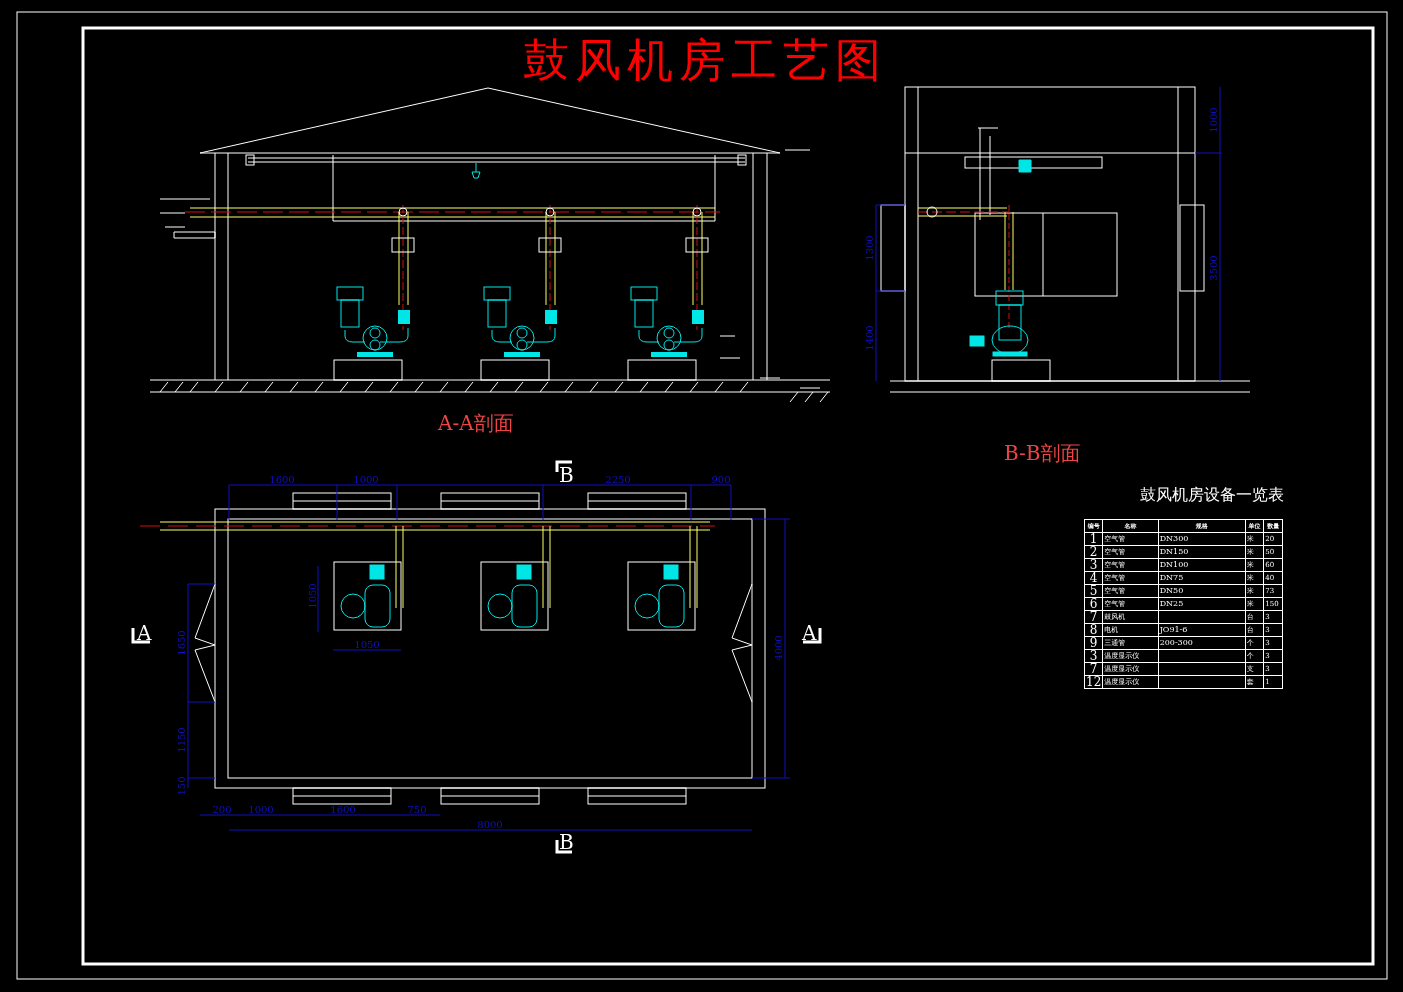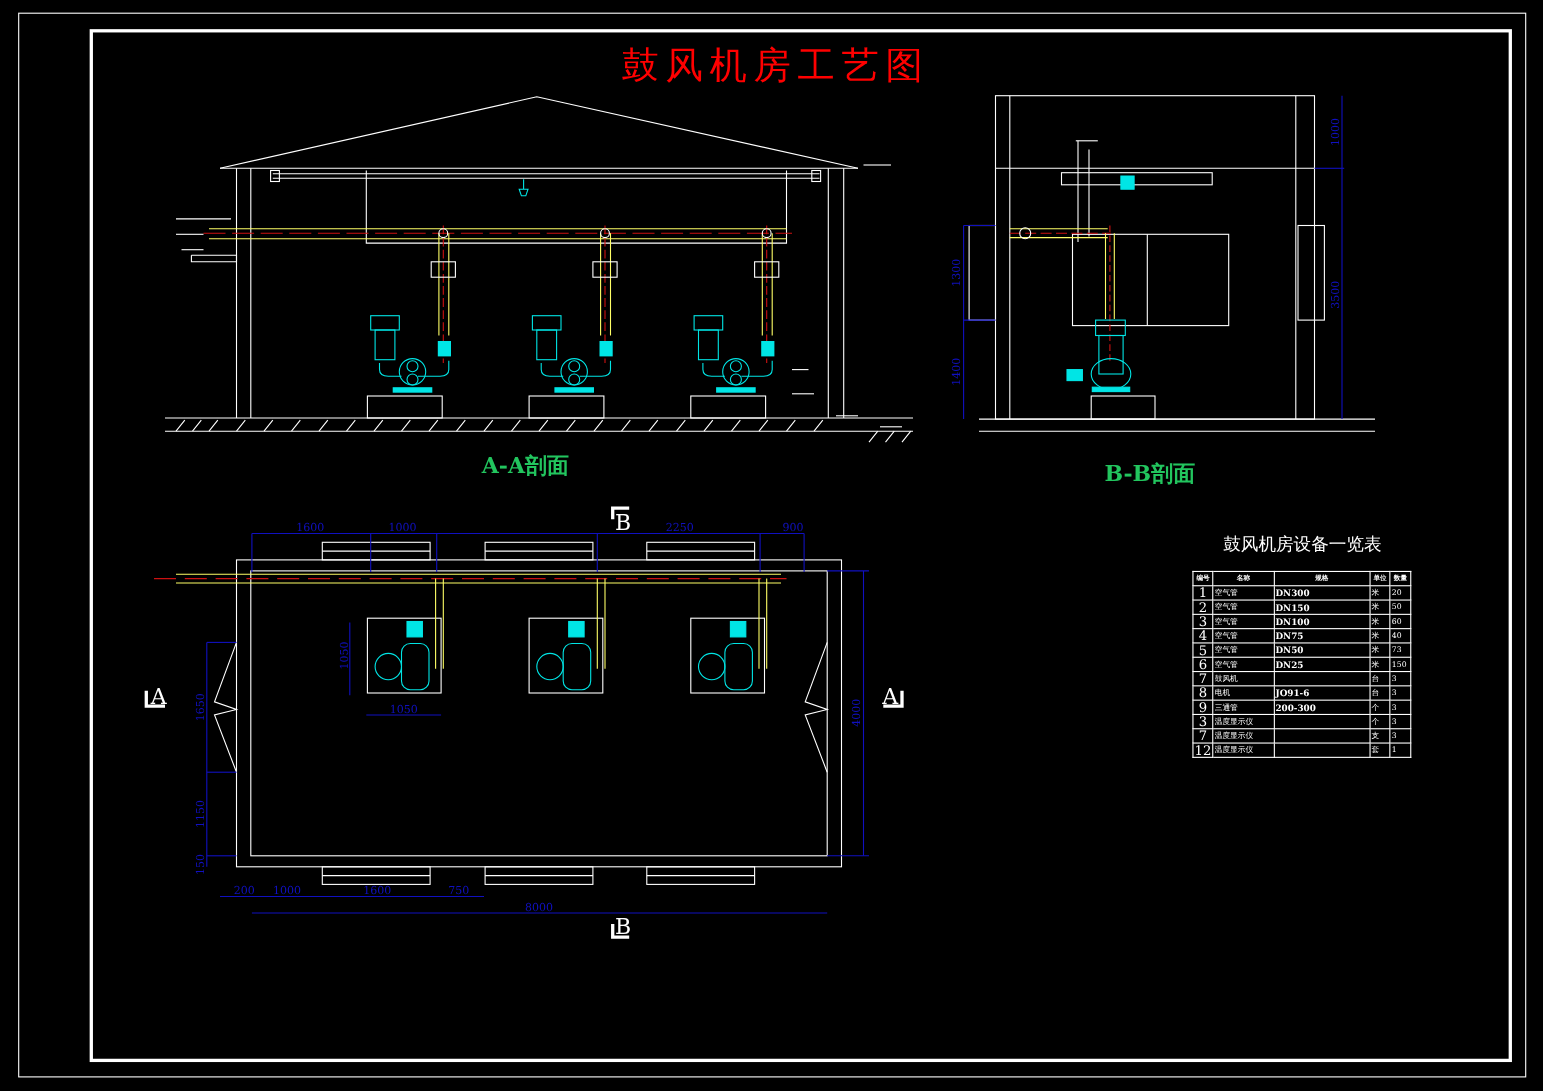--- a/index.html
+++ b/index.html
@@ -1,25 +1,25 @@
 <!DOCTYPE html>
 <html><head>
 <meta charset="utf-8">
 <style>
   html,body{margin:0;padding:0;background:#000;}
   body{width:1403px;height:992px;position:relative;overflow:hidden;font-family:"DejaVu Sans",sans-serif;}
   svg{position:absolute;left:0;top:0;}
-  .title{position:absolute;left:480px;top:30px;width:450px;text-align:center;color:#ff0000;font-family:"DejaVu Serif",serif;font-size:34px;letter-spacing:6px;line-height:60px;}
-  .sec-label{position:absolute;color:#22c55e;font-family:"DejaVu Serif",serif;font-size:20px;font-weight:bold;}
-  .tbl-title{position:absolute;left:1084px;top:485px;width:200px;text-align:center;color:#fff;font-family:Liberation Sans, sans-serif;font-size:16px;}
+  .title{position:absolute;left:480px;top:30px;width:450px;text-align:center;color:#ff0000;font-family:"DejaVu Serif",serif;font-size:46px;letter-spacing:6px;line-height:60px;}
+  .sec-label{position:absolute;color:#ef4444;font-family:"DejaVu Serif",serif;font-size:20px;}
+  .tbl-title{position:absolute;left:1084px;top:485px;width:200px;text-align:right;color:#fff;font-family:Liberation Sans, sans-serif;font-size:16px;}
   table.equip{position:absolute;left:1084px;top:519px;width:199px;border-collapse:collapse;color:#fff;font-family:"DejaVu Serif",serif;}
   table.equip td, table.equip th{border:1px solid #fff;padding:0 1px;height:12px;line-height:12px;font-size:7px;white-space:nowrap;overflow:hidden;}
   table.equip th{font-size:6px;font-weight:bold;height:11px;}
   table.equip td.no{font-size:12px;text-align:center;width:12px;}
-  table.equip td.spec{font-size:8px;font-weight:bold;}
+  table.equip td.spec{font-size:8px;}
   .dim{fill:#1010c0;font-family:"DejaVu Serif",serif;font-size:10px;}
   .mark{fill:#fff;font-family:"DejaVu Serif",serif;font-size:20px;}
 </style>
 </head>
 <body>
 
 <svg width="1403" height="992" viewBox="0 0 1403 992">
 
   <rect x="17" y="12" width="1370" height="967" fill="none" stroke="#fff" stroke-width="1"></rect>
   <rect x="83" y="28" width="1290" height="936" fill="none" stroke="#fff" stroke-width="3"></rect>
@@ -256,21 +256,21 @@
     <polyline points="557,840 557,852 572,852"></polyline>
   </g>
   <text class="mark" x="137" y="640">A</text>
   <text class="mark" x="802" y="640">A</text>
   <text class="mark" x="559" y="482">B</text>
   <text class="mark" x="559" y="849">B</text>
 </svg>
 
 <div class="title">鼓风机房工艺图</div>
 <div class="sec-label" style="left:438px;top:410px;">A-A剖面</div>
-<div class="sec-label" style="left:1004px;top:417px;">B-B剖面</div>
+<div class="sec-label" style="left:1004px;top:440px;">B-B剖面</div>
 
 <div class="tbl-title">鼓风机房设备一览表</div>
 <table class="equip">
   <thead>
     <tr>
       <th style="width:13px">编号</th>
       <th style="width:55px">名称</th>
       <th style="width:92px">规格</th>
       <th style="width:16px">单位</th>
       <th style="width:16px">数量</th>

